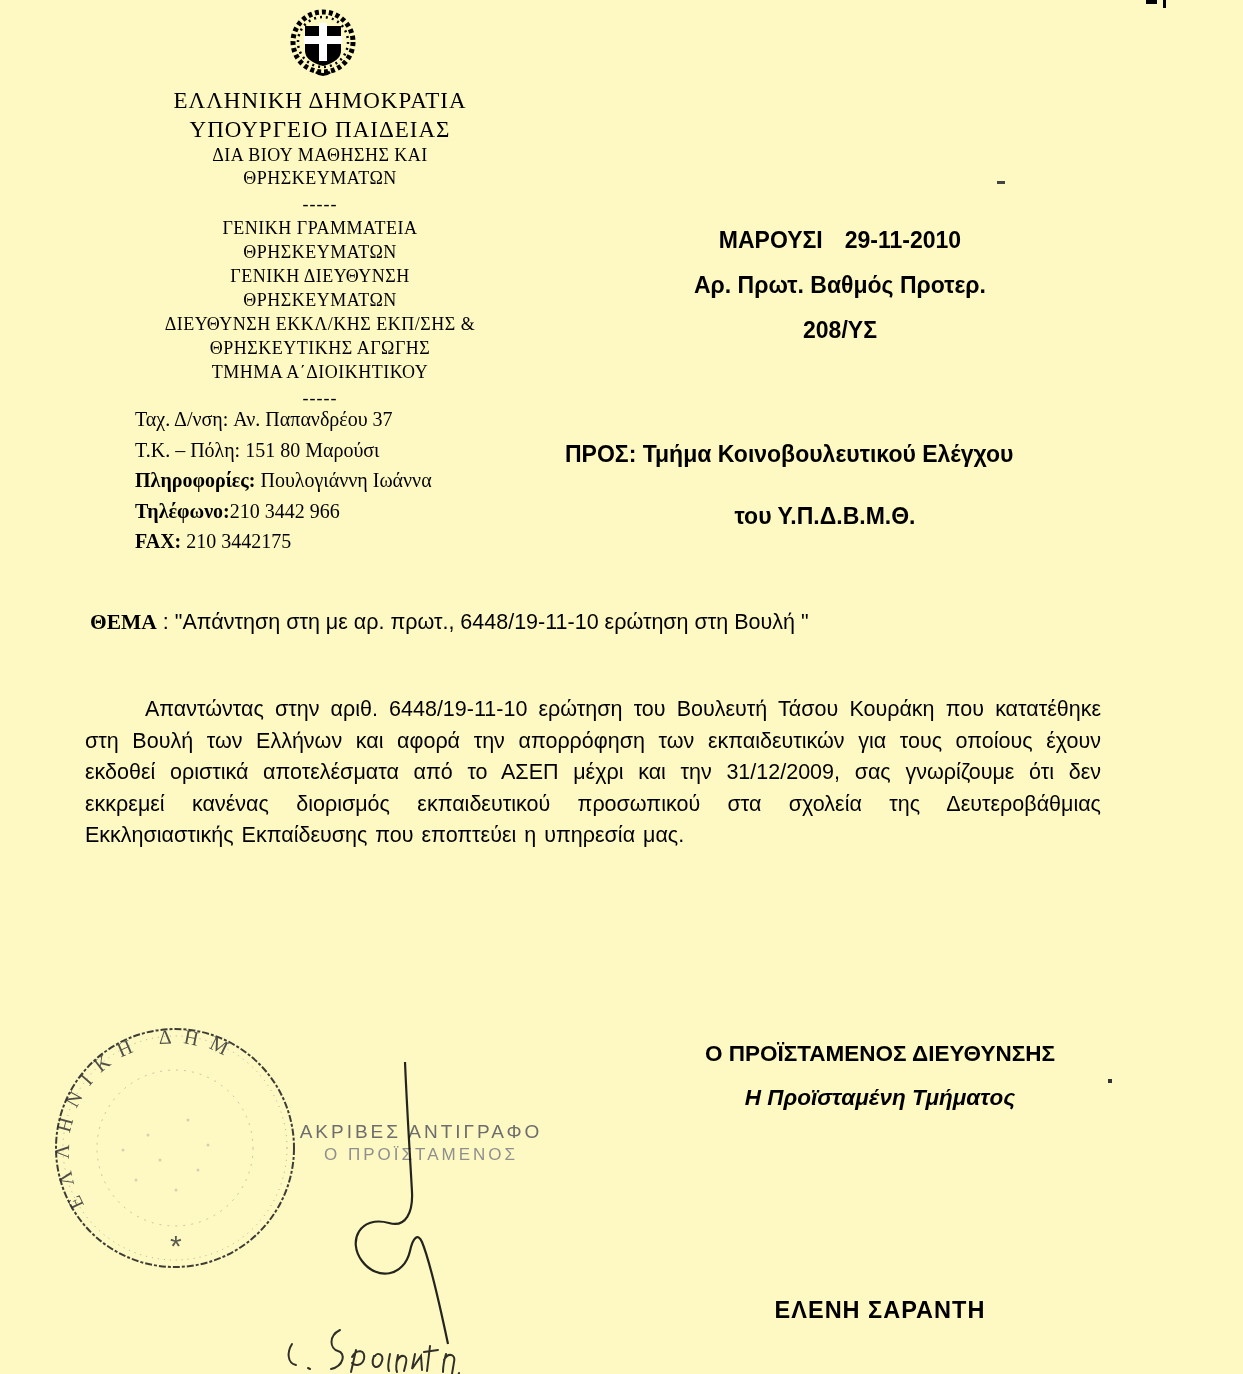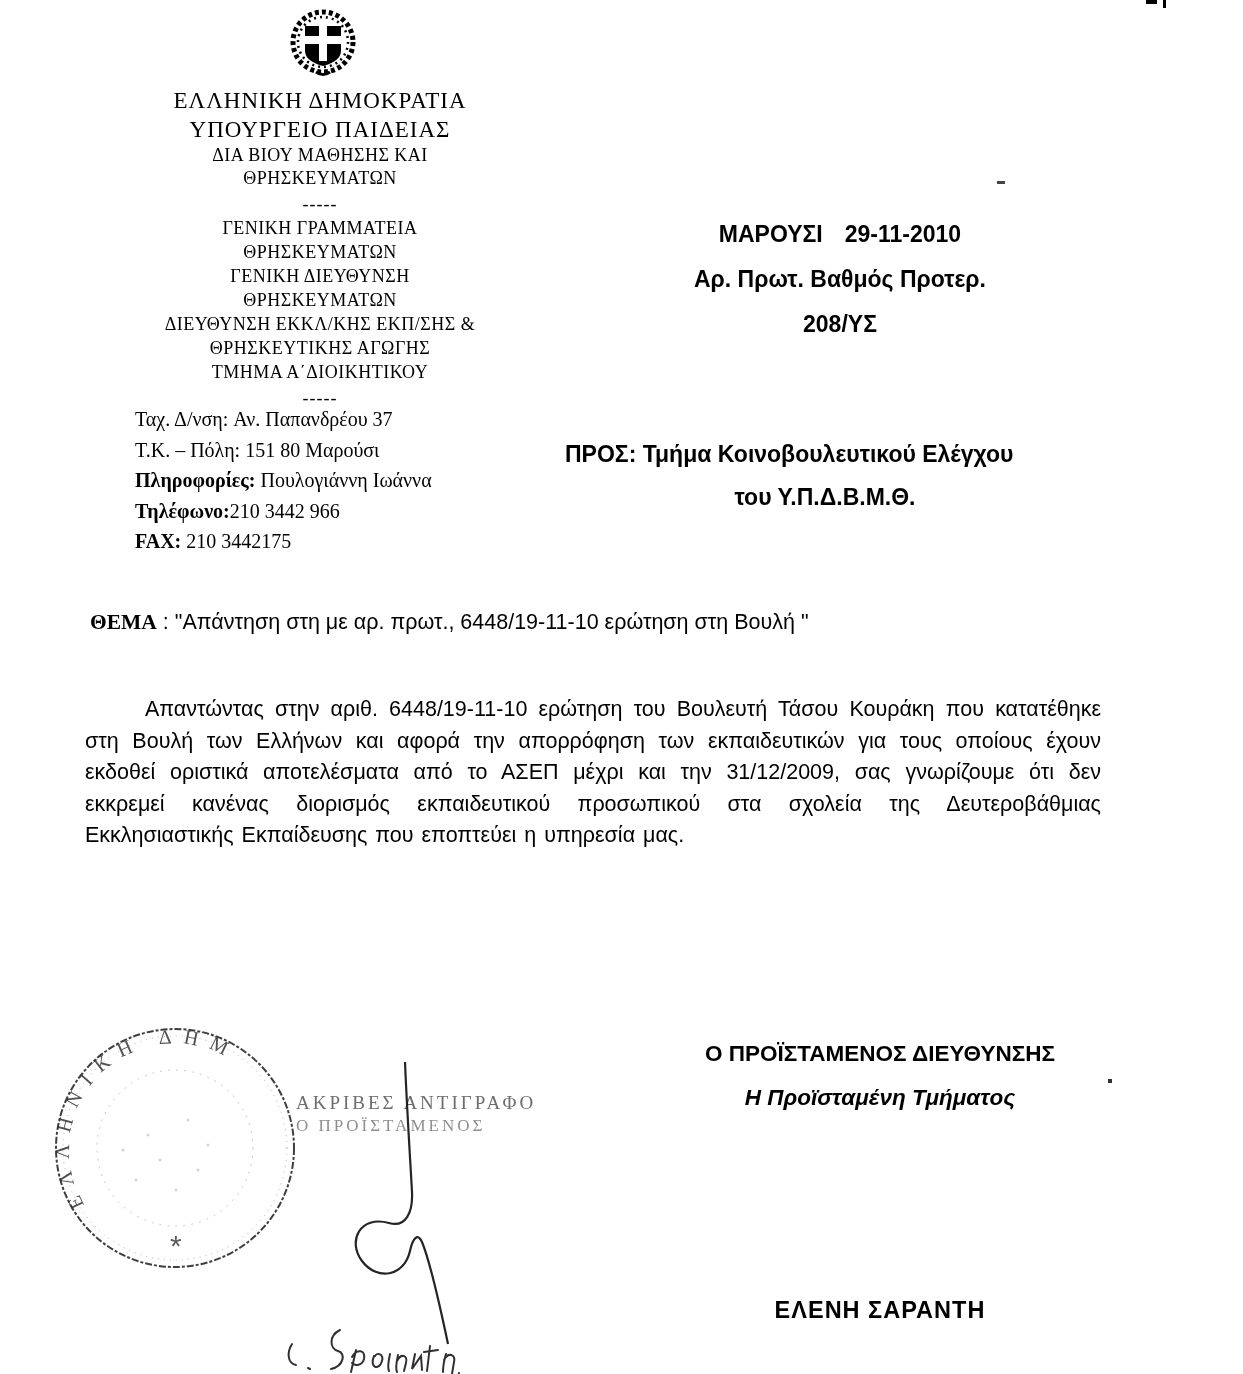--- a/index.html
+++ b/index.html
@@ -1,19 +1,19 @@
 <!DOCTYPE html>
 <html><head>
 <meta charset="utf-8">
 <style>
   html,body{margin:0;padding:0;background:#e8e8e8;}
   .page{
     position:relative;
     width:1243px;height:1374px;
-    background:#ffffff;
+    background:#fef9c3;
     color:#000;
     font-family:"Liberation Sans","DejaVu Sans",sans-serif;
     overflow:hidden;
     margin:0 auto;
   }
   
   .letterhead{
     position:absolute;left:60px;top:86px;width:520px;
     text-align:center;
     font-family:"Liberation Serif","DejaVu Serif",serif;
@@ -28,30 +28,30 @@
     font-size:20px;line-height:30.5px;text-align:left;
   }
   .contact .lbl{font-weight:normal;}
   .contact .lbl.bold{font-weight:bold;}
   .contact .val{margin-left:5px;margin-top:22px;}
   .contact .val.tight{margin-left:0;}
   
   .emblem{position:absolute;left:288px;top:6px;}
   
   .refblock{
-    position:absolute;left:585px;top:221px;width:510px;
+    position:absolute;left:585px;top:227px;width:510px;
     text-align:center;font-weight:bold;font-size:23px;line-height:26px;
   }
   .refblock .refline{margin-bottom:19px;}
   .refblock .gap{display:inline-block;width:22px;}
   .recipient{
     position:absolute;left:565px;top:441px;width:520px;
     font-weight:bold;font-size:23px;line-height:26px;text-align:left;
   }
-  .recipient .r2{text-align:center;margin-top:17px;}
+  .recipient .r2{text-align:center;margin-top:36px;}
   
   .subject{
     position:absolute;left:90px;top:610px;width:1100px;
     font-size:21.5px;white-space:nowrap;
   }
   .subject .subject-label{font-weight:bold;font-family:Liberation Serif, serif;}
   
   .body-par{
     position:absolute;left:85px;top:694px;width:1016px;
     font-size:21.5px;line-height:31.6px;
@@ -65,22 +65,22 @@
   }
   .closing .c2{margin-top:22px;}
   .closing .c3{margin-top:20px;font-style:italic;}
   .signer-name{
     position:absolute;left:650px;top:1297px;width:460px;
     text-align:center;font-weight:bold;font-size:23.5px;letter-spacing:1px;
   }
   
   .stamp{position:absolute;left:48px;top:1020px;}
   .certify{
-    position:absolute;left:296px;top:1091px;width:250px;
-    z-index:2;font-family:Liberation Serif, serif;
+    position:absolute;left:296px;top:1120px;width:250px;
+    text-align:center;z-index:2;
   }
   .certify .cert1{font-size:19px;letter-spacing:3px;color:#6d6d6d;line-height:24px;}
   .certify .cert2{font-size:17px;letter-spacing:3px;color:#8f8f8f;line-height:22px;}
   .sigstroke{position:absolute;left:330px;top:1040px;z-index:3;}
   .handwriting{position:absolute;left:278px;top:1316px;z-index:3;}
   
   .artifact{position:absolute;background:#000;}
   .art-tr1{left:1146px;top:0;width:11px;height:4px;}
   .art-tr2{left:1163px;top:0;width:3px;height:8px;}
   .art-mid{left:997px;top:181px;width:8px;height:3px;background:#444;}

